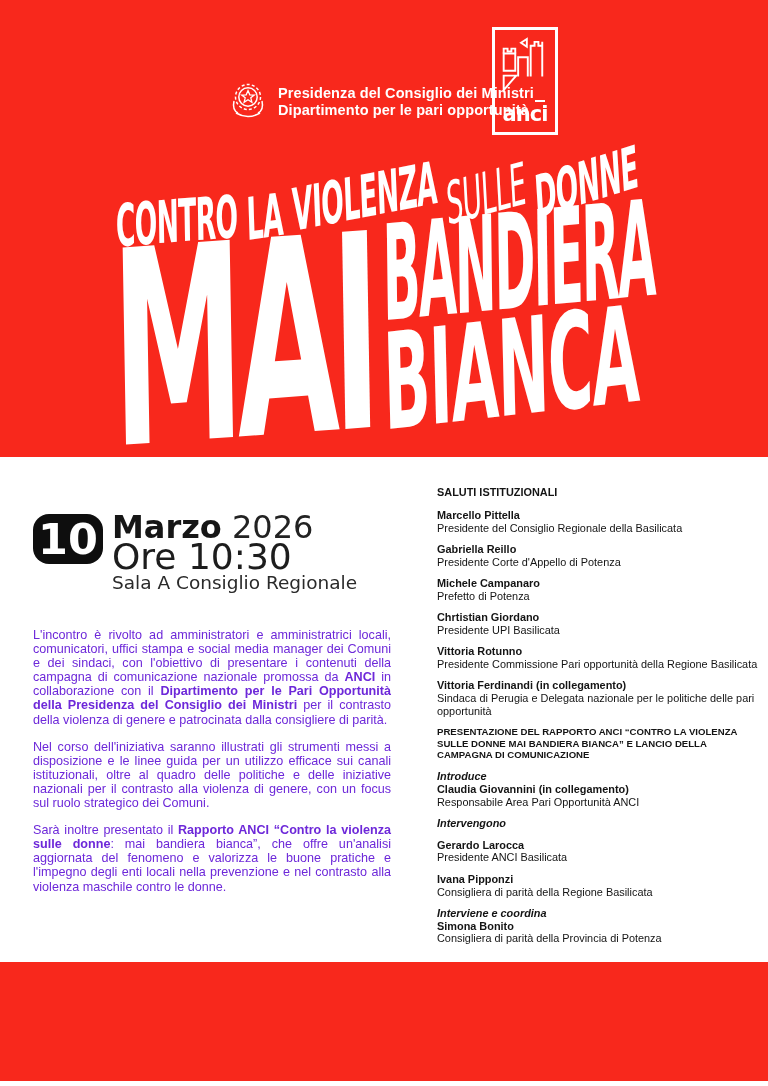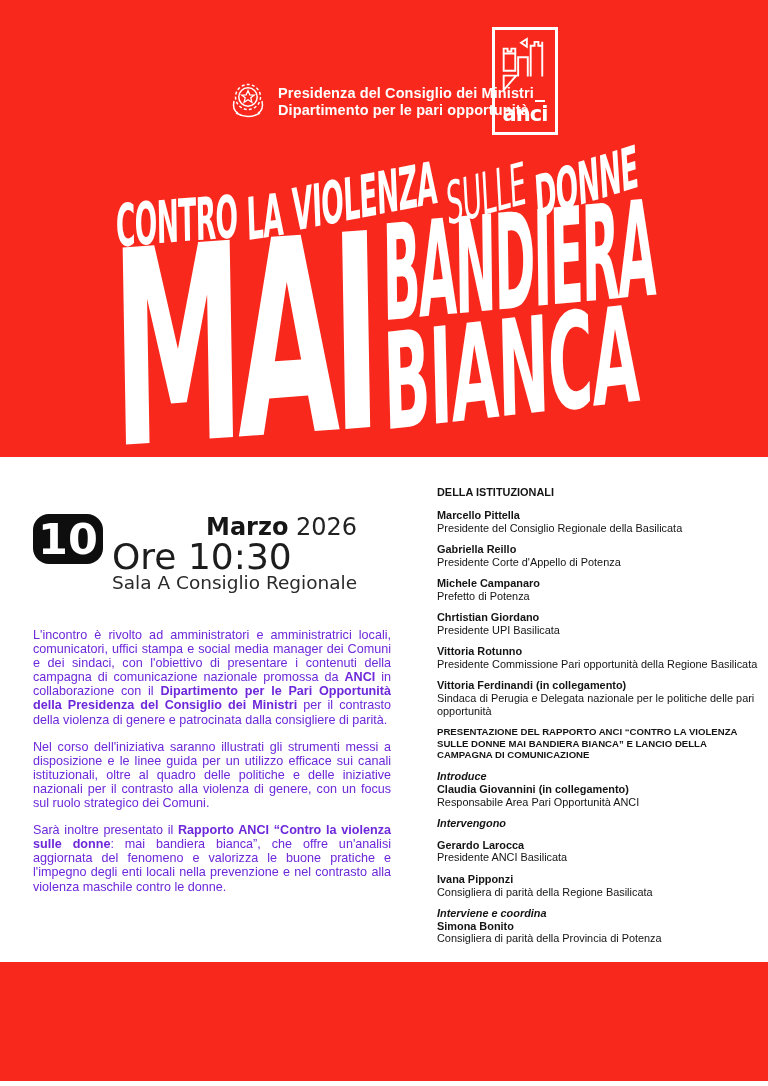--- a/index.html
+++ b/index.html
@@ -44,21 +44,21 @@
   #word-bandiera{left:382px;top:208px;font-size:52px;letter-spacing:-2px;transform:scale(0.95,2.55) rotate(-2deg);}
   #word-bianca{left:382px;top:317px;font-size:58px;letter-spacing:-1px;transform:scale(1.06,2.3) rotate(-3deg);}
 
   
   .date-box{
     position:absolute;left:33px;top:514px;width:70px;height:50px;background:#0E0E0E;border-radius:16px;
     display:flex;align-items:center;justify-content:center;color:#fff;
     font-family:"DejaVu Sans",sans-serif;font-weight:bold;font-size:43px;
   }
   .date-lines{position:absolute;left:112px;top:511px;font-family:"DejaVu Sans",sans-serif;color:#161616;}
-  .date-l1{font-size:24px;line-height:32px;text-align:right;}
+  .date-l1{font-size:32px;line-height:32px;}
   .date-l1 .m{font-weight:bold;}
   .date-l1 .y{font-weight:400;color:#222;}
   .date-l2{font-size:36px;line-height:28px;font-weight:400;color:#1d1d1d;}
   .date-l3{font-size:18.5px;line-height:24px;font-weight:400;color:#2a2a2a;}
 
   
   .left-col{position:absolute;left:33px;top:628px;width:358px;font-size:12.6px;line-height:14.1px;
     text-align:justify;color:#6d28d9;}
   .left-col p{margin:0 0 13px 0;}
   .left-col b{font-weight:bold;}
@@ -134,21 +134,21 @@
     <div class="date-l3">Sala A Consiglio Regionale</div>
   </div>
 
   <div class="left-col" id="paragraphs">
       <p><span>L'incontro è rivolto ad amministratori e amministratrici locali, comunicatori, uffici stampa e social media manager dei Comuni e dei sindaci, con l'obiettivo di presentare i contenuti della campagna di comunicazione nazionale promossa da </span><b>ANCI</b><span> in collaborazione con il </span><b>Dipartimento per le Pari Opportunità della Presidenza del Consiglio dei Ministri</b><span> per il contrasto della violenza di genere e patrocinata dalla consigliere di parità.</span></p>
       <p><span>Nel corso dell'iniziativa saranno illustrati gli strumenti messi a disposizione e le linee guida per un utilizzo efficace sui canali istituzionali, oltre al quadro delle politiche e delle iniziative nazionali per il contrasto alla violenza di genere, con un focus sul ruolo strategico dei Comuni.</span></p>
       <p><span>Sarà inoltre presentato il </span><b>Rapporto ANCI “Contro la violenza sulle donne</b><span>: mai bandiera bianca”, che offre un'analisi aggiornata del fenomeno e valorizza le buone pratiche e l'impegno degli enti locali nella prevenzione e nel contrasto alla violenza maschile contro le donne.</span></p>
     </div>
 
   <div class="right-col" id="program-list">
-      <div class="prog-heading">DELLA ISTITUZIONALI</div>
+      <div class="prog-heading">SALUTI ISTITUZIONALI</div>
       <div class="prog-entry">
         <div class="prog-name">Marcello Pittella</div>
         <div class="prog-role">Presidente del Consiglio Regionale della Basilicata</div>
       </div>
       <div class="prog-entry">
         <div class="prog-name">Gabriella Reillo</div>
         <div class="prog-role">Presidente Corte d'Appello di Potenza</div>
       </div>
       <div class="prog-entry">
         <div class="prog-name">Michele Campanaro</div>

